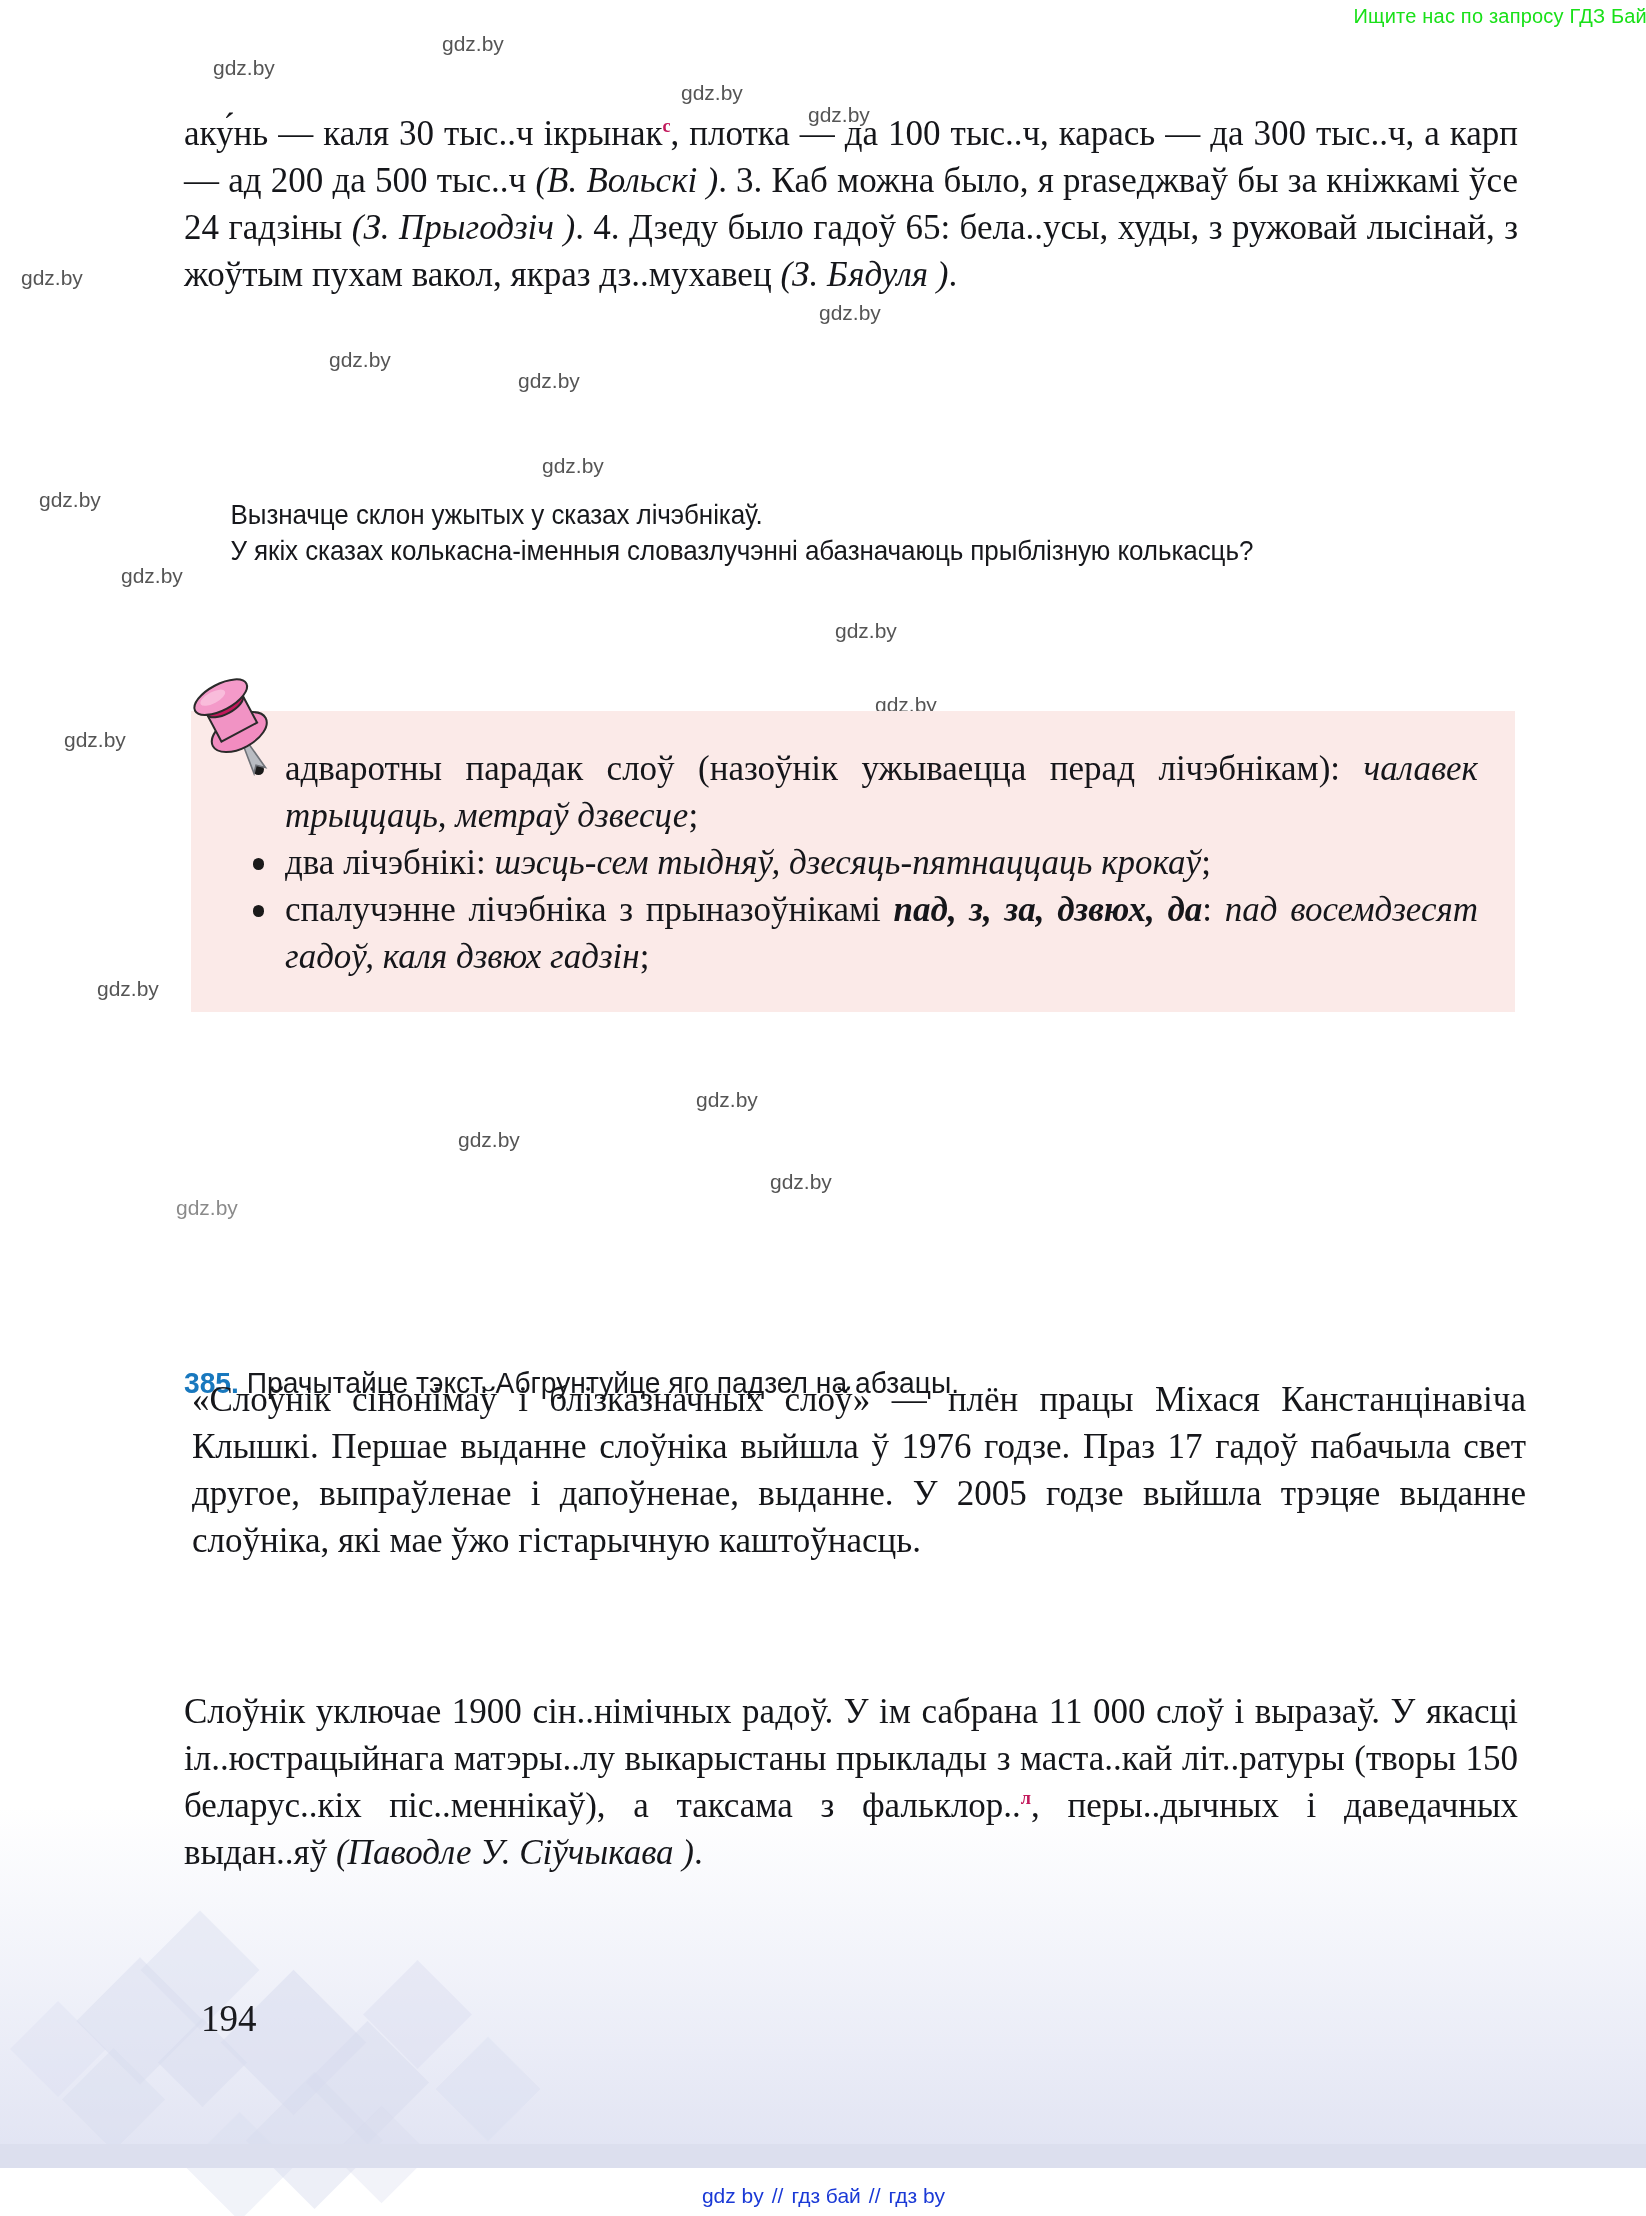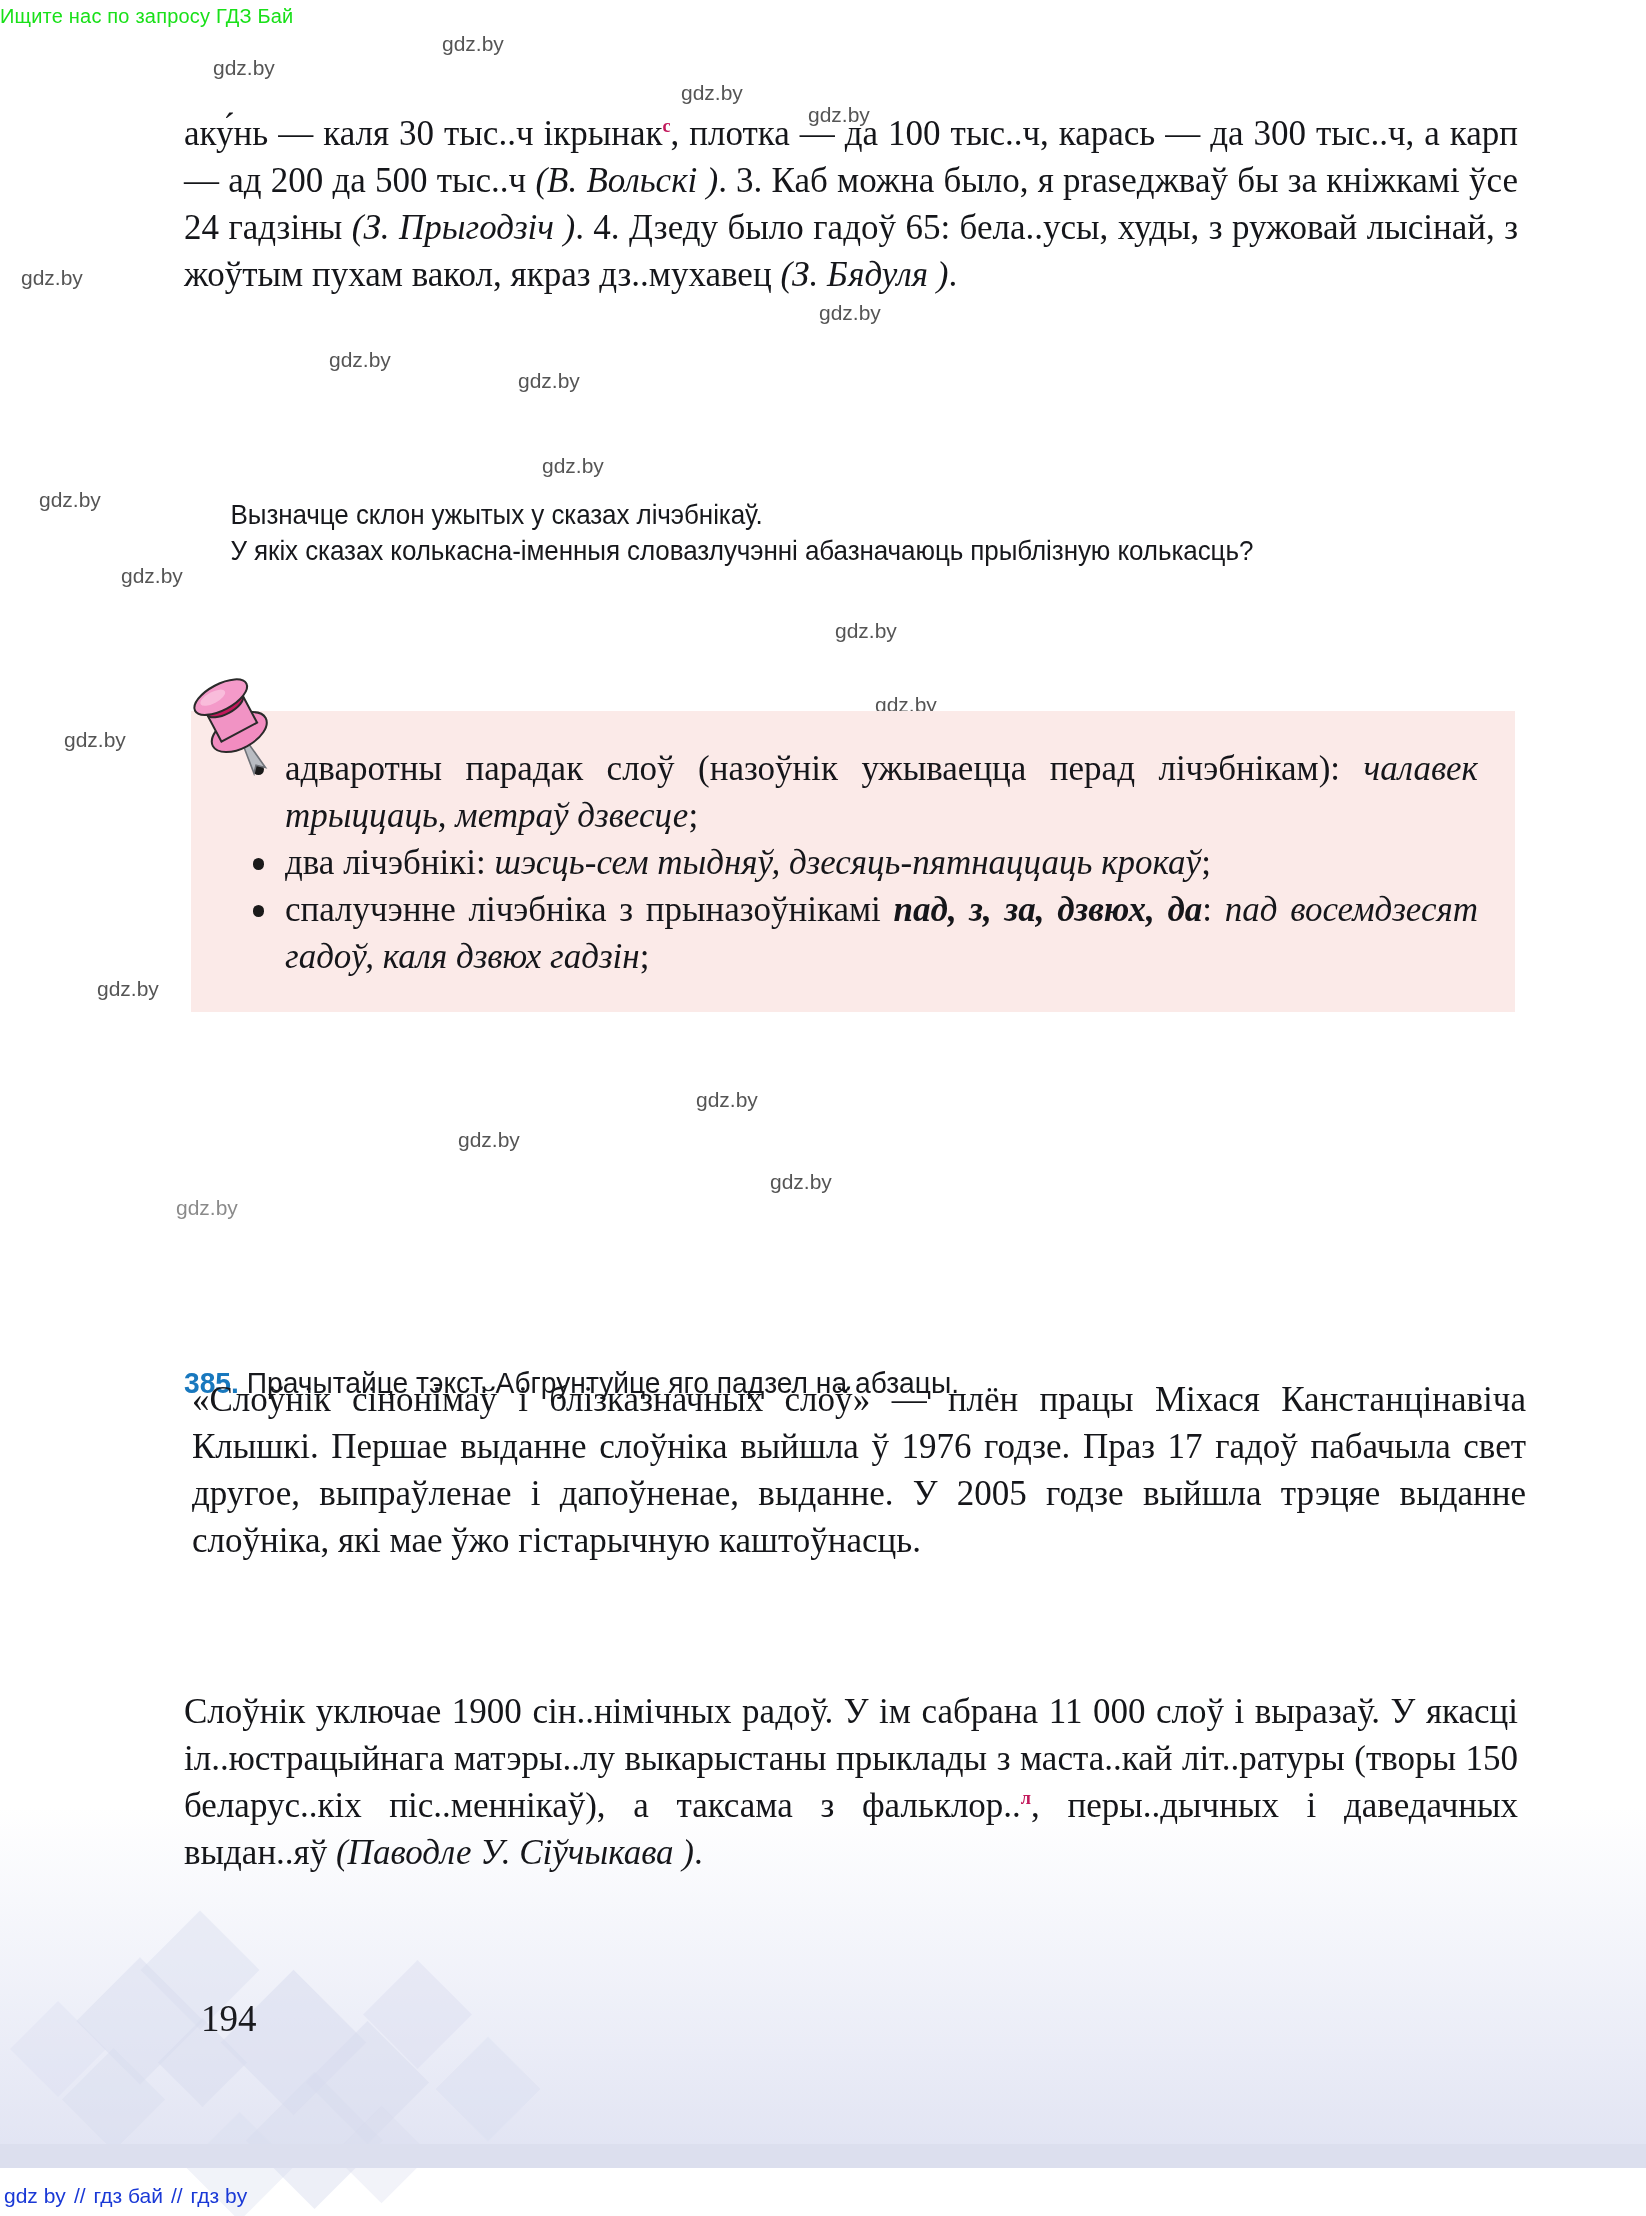--- a/index.html
+++ b/index.html
@@ -50,21 +50,21 @@
     opacity: .55;
     pointer-events: none;
   }
 
   
   .promo {
     position: absolute;
     left: 0;
     top: 4.8px;
     width: 1647px;
-    text-align: left;
+    text-align: right;
     color: #19e019;
     font-family: "Liberation Sans", sans-serif;
     font-size: 20px;
     font-weight: 400;
     letter-spacing: 0.2px;
   }
 
   
   .wm {
     position: absolute;
@@ -188,20 +188,21 @@
     font-size: 37px;
     color: #1a1b1f;
   }
 
   
   .footer-links {
     position: absolute;
     left: 0;
     bottom: 8px;
     width: 1647px;
+    text-align: center;
     color: #1a39d6;
     font-family: "Liberation Sans", sans-serif;
     font-size: 21px;
   }
   .footer-links span { margin: 0 4px; }
 </style>
 </head>
 <body>
 
 <div id="page">

